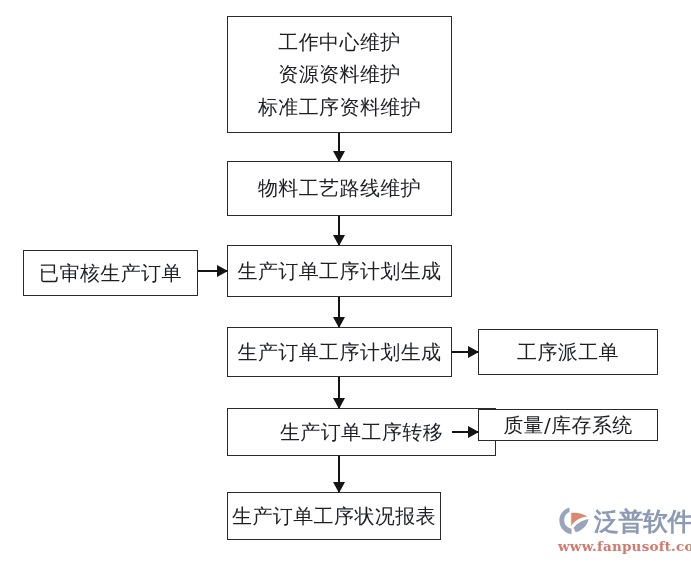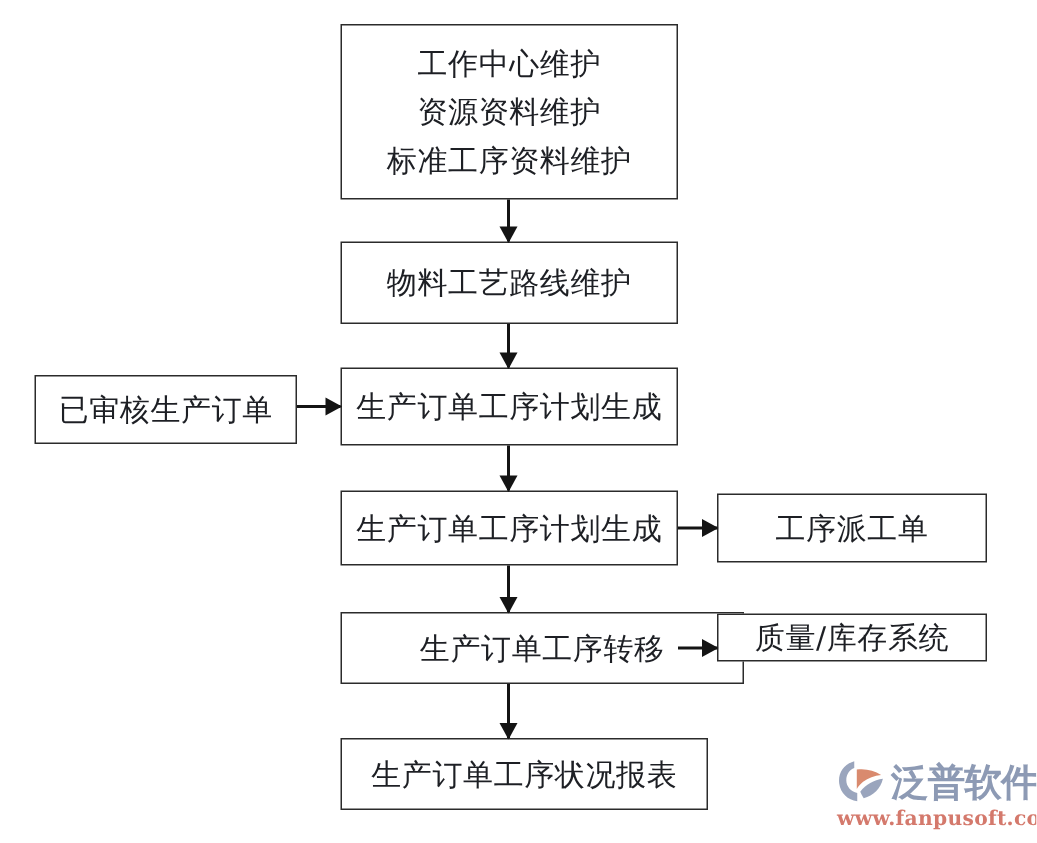--- a/index.html
+++ b/index.html
@@ -40,21 +40,21 @@
 
   
   #node-basic-data   { left: 227px; top: 16px;  width: 225px; height: 117px; }
   #node-routing      { left: 227px; top: 161px; width: 225px; height: 55px;  }
   #node-approved-mo  { left: 23px;  top: 250px; width: 175px; height: 46px;  }
   #node-plan-gen     { left: 227px; top: 245px; width: 225px; height: 52px;  }
   #node-plan-maint   { left: 227px; top: 327px; width: 225px; height: 50px;  }
   #node-dispatch     { left: 478px; top: 329px; width: 180px; height: 46px;  }
   #node-transfer     { left: 227px; top: 408px; width: 269px; height: 48px;  }
   #node-qc-inv       { left: 478px; top: 409px; width: 180px; height: 32px;  }
-  #node-status-report{ left: 227px; top: 492px; width: 245px; height: 48px;  }
+  #node-status-report{ left: 227px; top: 492px; width: 214px; height: 48px;  }
 
   
   .conn-v {
     position: absolute;
     width: 2px;
     background: #141414;
     left: 338px;
   }
   .conn-v::after {
     content: "";

